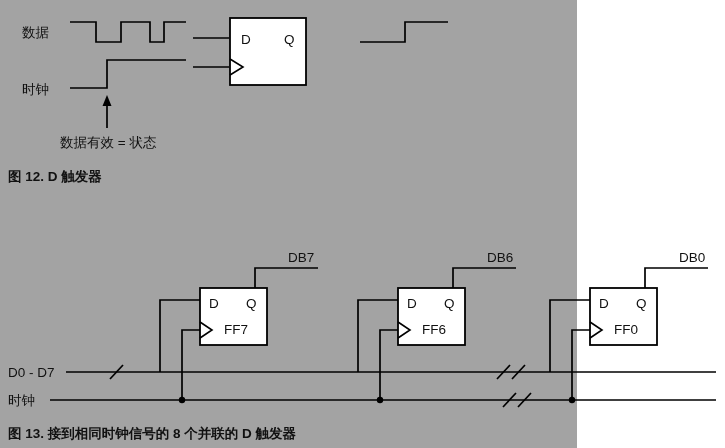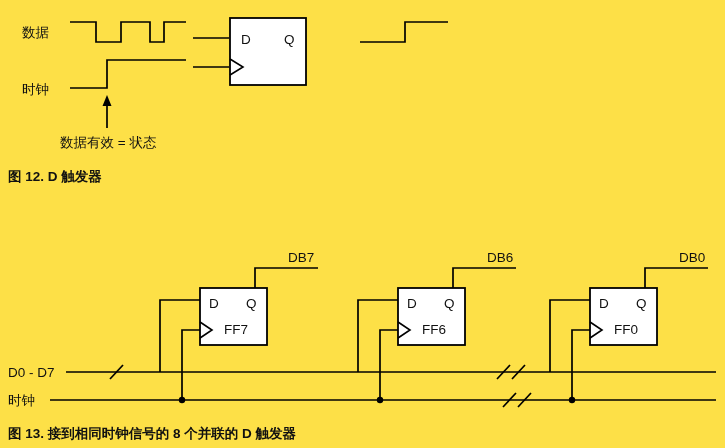--- a/index.html
+++ b/index.html
@@ -2,21 +2,21 @@
 <html><head>
 <meta charset="utf-8">
 <style>
   * { margin: 0; padding: 0; box-sizing: border-box; }
   html, body { background: #ffffff; }
   body {
     width: 725px; height: 448px;
     font-family: "Liberation Sans", "DejaVu Sans", sans-serif;
     overflow: hidden;
   }
-  .page { position: relative; width: 725px; height: 448px; background: #fde047; }
+  .page { position: relative; width: 577px; height: 448px; background: #a3a3a3; }
   svg { display: block; }
   svg .wire { fill: none; stroke: #000000; stroke-width: 1.7; stroke-linejoin: miter; }
   svg .box  { fill: #ffffff; stroke: #000000; stroke-width: 1.8; }
   svg .tri  { fill: none; stroke: #000000; stroke-width: 1.6; }
   svg .filled { fill: #000000; stroke: none; }
   svg text { font-family: "Liberation Sans", "DejaVu Sans", sans-serif; font-size: 13.5px; fill: #111111; }
   svg text.caption { font-weight: bold; font-size: 13.5px; }
   svg text.mid { text-anchor: middle; }
 </style>
 </head>

